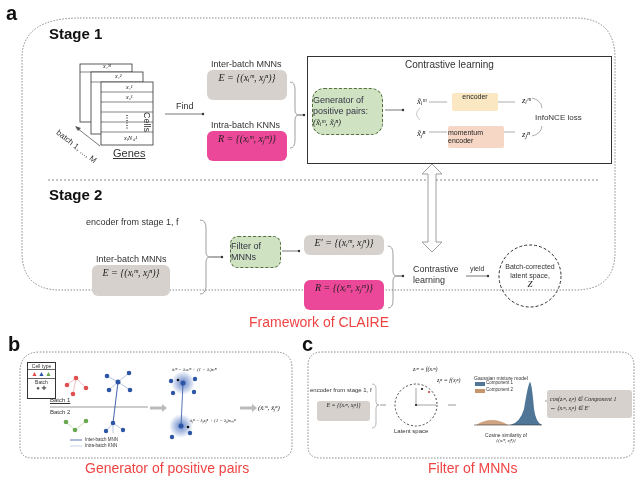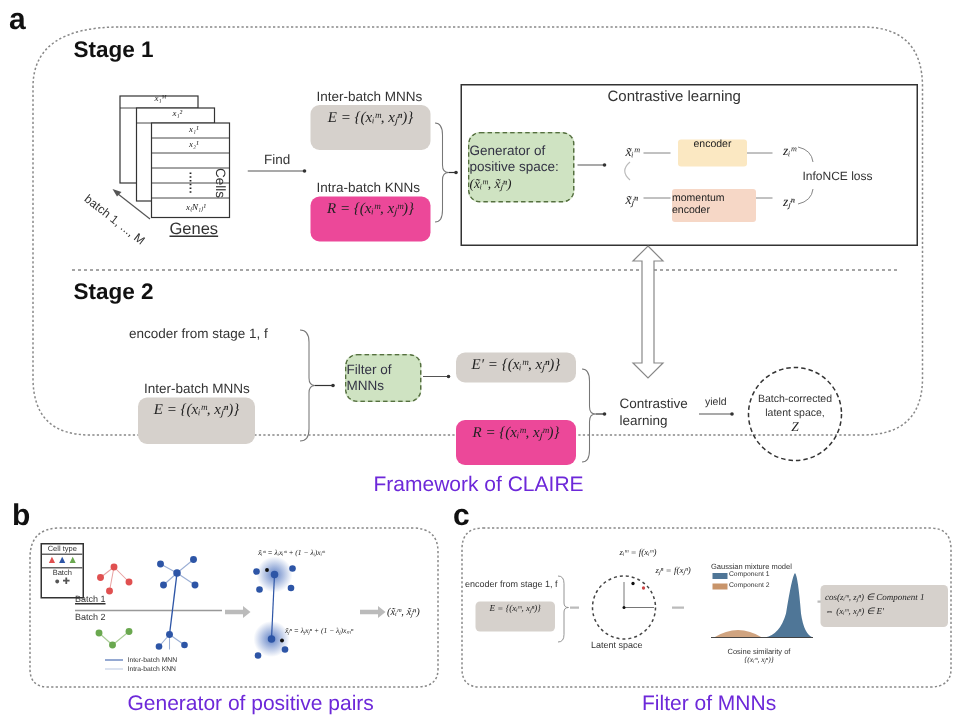--- a/index.html
+++ b/index.html
@@ -9,21 +9,21 @@
   .panel-letter { font-family:"Liberation Sans", sans-serif; font-weight:bold; font-size:20px; color:#111; }
   .stage-title { font-family:"Liberation Sans", sans-serif; font-weight:bold; font-size:15px; color:#111; }
   .lbl { font-size:9px; color:#333; white-space:nowrap; }
   .math { font-family:"Liberation Serif", serif; font-style:italic; color:#222; white-space:nowrap; }
   .box { position:absolute; border-radius:6px; display:flex; align-items:flex-start; justify-content:center; text-align:center; }
   .gray { background:#d6d1cc; }
   .blue { background:#ec4899; }
   .green { background:#cfe3c2; border:1.5px dashed #55703f; border-radius:8px; color:#334; }
   .yellow { background:#fbe8c2; }
   .orange { background:#f6d7c6; }
-  .caption { font-size:14px; color:#6d28d9; white-space:nowrap; }
+  .caption { font-size:14px; color:#ef4444; white-space:nowrap; }
 </style>
 </head>
 <body>
 
 <div class="abs panel-letter" style="left:6px;top:2px;">a</div>
 
 <svg class="abs" style="left:0;top:0;" width="640" height="477">
 
   <path d="M 80 18 L 575 18 Q 615 18 615 58 L 615 252 Q 615 290 575 290 L 60 290 Q 22 290 22 252 L 22 58 Q 22 18 80 18" fill="none" stroke="#888" stroke-dasharray="1.5 1.5" stroke-width="1"></path>
 
@@ -72,23 +72,23 @@
   <span class="math" style="font-size:10px;">R = {(xᵢᵐ, xⱼᵐ)}</span>
 </div>
 <svg class="abs" style="left:288px;top:80px;" width="18" height="70">
   <path d="M2 2 Q7 2 7 10 L7 30 Q7 35 11 35 Q7 35 7 40 L7 60 Q7 68 2 68" fill="none" stroke="#777" stroke-width="0.7"></path>
   <line x1="11" y1="35" x2="16" y2="35" stroke="#333" stroke-width="0.8"></line>
   <circle cx="16" cy="35" r="1.2" fill="#333"></circle>
 </svg>
 
 <div class="abs" style="left:307px;top:56px;width:303px;height:106px;border:1px solid #333;"></div>
 <div class="abs lbl" style="left:405px;top:59px;font-size:10px;">Contrastive learning</div>
-<div class="box green" style="left:312px;top:88px;width:69px;height:45px;flex-direction:column;font-size:9px;line-height:11px;">
+<div class="box green" style="left:312px;top:88px;width:69px;height:45px;flex-direction:column;font-size:9px;line-height:11px;border-radius:12px;">
   <span>Generator of</span>
-  <span>positive space:</span>
+  <span>positive pairs:</span>
   <span class="math">(x̃ᵢᵐ, x̃ⱼⁿ)</span>
 </div>
 <svg class="abs" style="left:383px;top:92px;" width="210" height="62">
   <line x1="2" y1="18" x2="20" y2="18" stroke="#555" stroke-width="0.8"></line>
   <circle cx="20" cy="18" r="1.2" fill="#333"></circle>
   <path d="M 37 16 Q 30 22 37 28" fill="none" stroke="#bbb" stroke-width="0.8"></path>
   <line x1="46" y1="10" x2="64" y2="10" stroke="#777" stroke-width="0.6"></line>
   <line x1="46" y1="40" x2="64" y2="40" stroke="#777" stroke-width="0.6"></line>
   <line x1="115" y1="10" x2="132" y2="10" stroke="#777" stroke-width="0.6"></line>
   <line x1="120" y1="40" x2="132" y2="40" stroke="#777" stroke-width="0.6"></line>

